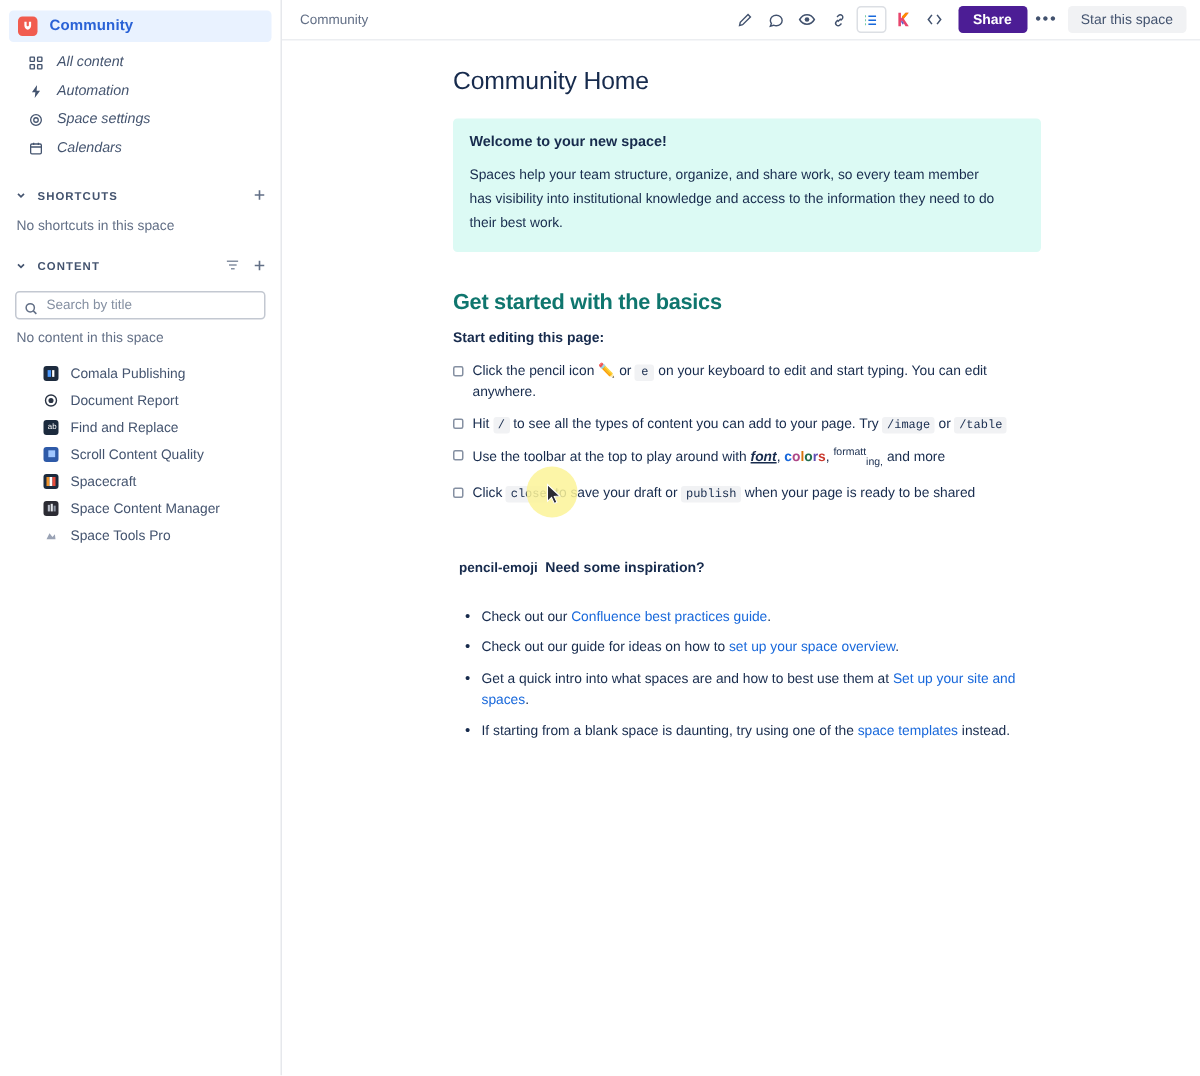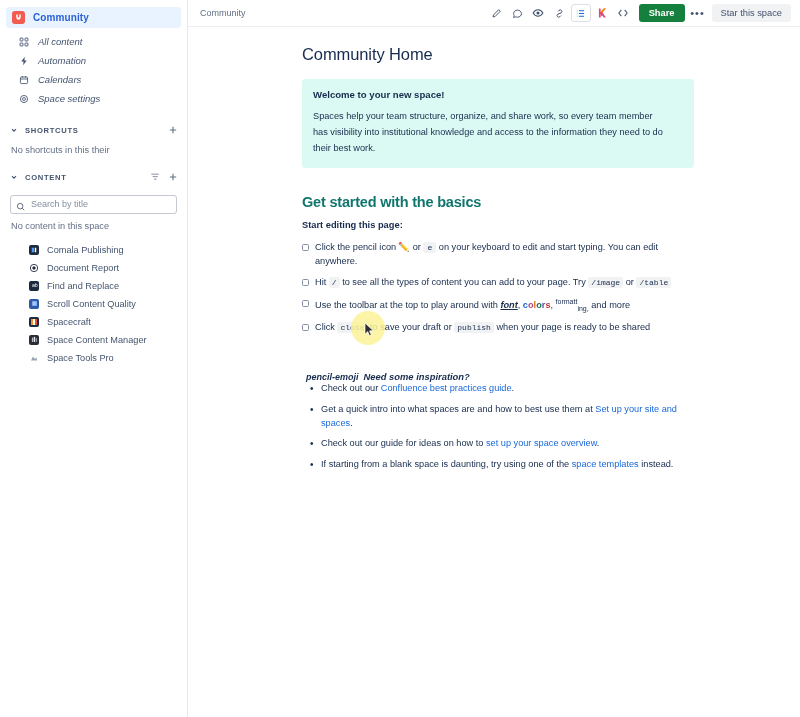--- a/index.html
+++ b/index.html
@@ -125,21 +125,21 @@
   .breadcrumb { font-size: 9px; color: #626f86; cursor: pointer; }
   .topbar-spacer { flex: 1 1 auto; }
   .tb-actions { display: flex; align-items: center; gap: 2px; }
   .tb-btn {
     width: 19px; height: 19px; border-radius: 3px;
     display: flex; align-items: center; justify-content: center;
     cursor: pointer; color: #42526e;
   }
   .tb-btn.boxed { border: 1px solid #dcdfe4; background: #fff; width: 20px; height: 18px; }
   .share-btn {
-    background: #15803d; color: #fff;
+    background: #4c1d95; color: #fff;
     font-size: 9.3px; font-weight: 600;
     height: 18px; padding: 0 10px; border-radius: 3px;
     display: flex; align-items: center; justify-content: center;
     cursor: pointer; margin-left: 6px; border: none;
     font-family: "Liberation Sans", sans-serif;
   }
   .more-btn {
     width: 20px; height: 18px; margin-left: 3px;
     display: flex; align-items: center; justify-content: center;
     border-radius: 3px; cursor: pointer; color: #42526e;
@@ -197,24 +197,23 @@
     background: #f1f2f4; border-radius: 2px;
     padding: 1px 3px; font-family: "Liberation Mono", monospace;
     font-size: 8px; color: #172b4d;
   }
   .u-underline { text-decoration: underline; font-style: italic; font-weight: 600; }
   sup.fmt { font-size: 7px; vertical-align: super; }
   sub.fmt { font-size: 7px; vertical-align: sub; }
 
   .insp-head {
     display: flex; align-items: flex-end; gap: 5px;
-    margin-top: 36px; margin-bottom: 0;
+    margin-top: 36px; margin-bottom: 22px;
     font-size: 9.4px; font-weight: 700; color: #172b4d;
     padding-left: 4px;
-    font-style: italic;
   }
   ul.insp { list-style: none; padding-left: 6px; }
   ul.insp li {
     position: relative; padding-left: 13px;
     font-size: 9.2px; color: #172b4d; line-height: 1.5;
     margin-bottom: 7px;
   }
   ul.insp li::before {
     content: "•"; position: absolute; left: 2px; top: -1px;
     color: #172b4d; font-size: 10px;
@@ -264,52 +263,52 @@
         <span class="ico">
           <svg width="10" height="10" viewBox="0 0 14 14">
               <path d="M8 1L3.2 7.6H6.4L5.8 13L10.8 6.2H7.6L8 1Z" fill="#44546f"></path>
             </svg>
         </span>
         <span class="lbl">Automation</span>
       </div>
       <div class="nav-item">
         <span class="ico">
           <svg width="10" height="10" viewBox="0 0 14 14" fill="none" stroke="#44546f" stroke-width="1.2">
-            <rect x="2" y="2.8" width="10" height="9.2" rx="1.2"></rect>
-              <path d="M2 5.6h10M4.8 1.6v2.2M9.2 1.6v2.2"></path>
-          </svg>
-        </span>
-        <span class="lbl">Calendars</span>
+            <circle cx="7" cy="7" r="2.1"></circle>
+              <circle cx="7" cy="7" r="5"></circle>
+          </svg>
+        </span>
+        <span class="lbl">Space settings</span>
       </div>
       <div class="nav-item">
         <span class="ico">
           <svg width="10" height="10" viewBox="0 0 14 14" fill="none" stroke="#44546f" stroke-width="1.2">
-            <circle cx="7" cy="7" r="2.1"></circle>
-              <circle cx="7" cy="7" r="5"></circle>
-          </svg>
-        </span>
-        <span class="lbl">Space settings</span>
+            <rect x="2" y="2.8" width="10" height="9.2" rx="1.2"></rect>
+              <path d="M2 5.6h10M4.8 1.6v2.2M9.2 1.6v2.2"></path>
+          </svg>
+        </span>
+        <span class="lbl">Calendars</span>
       </div>
     </div>
 
     <div class="section">
       <div class="section-head">
         <span class="chev">
           <svg width="8" height="8" viewBox="0 0 10 10" fill="none" stroke="#44546f" stroke-width="1.4">
               <path d="M2.5 4L5 6.5L7.5 4"></path>
             </svg>
         </span>
         <span class="section-title">SHORTCUTS</span>
         <span class="sec-action">
           <svg width="10" height="10" viewBox="0 0 12 12" fill="none" stroke="#626f86" stroke-width="1.3">
               <path d="M6 2.2v7.6M2.2 6h7.6"></path>
             </svg>
         </span>
       </div>
-      <div class="empty-note">No shortcuts in this their</div>
+      <div class="empty-note">No shortcuts in this space</div>
     </div>
 
     <div class="section">
       <div class="section-head">
         <span class="chev">
           <svg width="8" height="8" viewBox="0 0 10 10" fill="none" stroke="#44546f" stroke-width="1.4">
               <path d="M2.5 4L5 6.5L7.5 4"></path>
             </svg>
         </span>
         <span class="section-title">CONTENT</span>
@@ -491,22 +490,22 @@
             </div>
           </div>
 
         <div class="insp-head">
           <span style="font-size:9px">pencil-emoji</span>
           <span>Need some inspiration?</span>
         </div>
 
         <ul class="insp" id="insp-list">
             <li>Check out our <a class="lnk" href="#">Confluence best practices guide</a>.</li>
+            <li>Check out our guide for ideas on how to <a class="lnk" href="#">set up your space overview</a>.</li>
             <li>Get a quick intro into what spaces are and how to best use them at <a class="lnk" href="#">Set up your site and spaces</a>.</li>
-            <li>Check out our guide for ideas on how to <a class="lnk" href="#">set up your space overview</a>.</li>
             <li>If starting from a blank space is daunting, try using one of the <a class="lnk" href="#">space templates</a> instead.</li>
           </ul>
 
       </div>
     </div>
 
     <div id="cursor-halo"></div>
     <svg id="cursor-ptr" width="11" height="15" viewBox="0 0 11 15">
       <path d="M1 1L1 12.2L3.7 9.6L5.5 13.6L7.3 12.8L5.5 8.9L9.1 8.6z" fill="#2c2c34" stroke="#fff" stroke-width=".7"></path>
     </svg>

